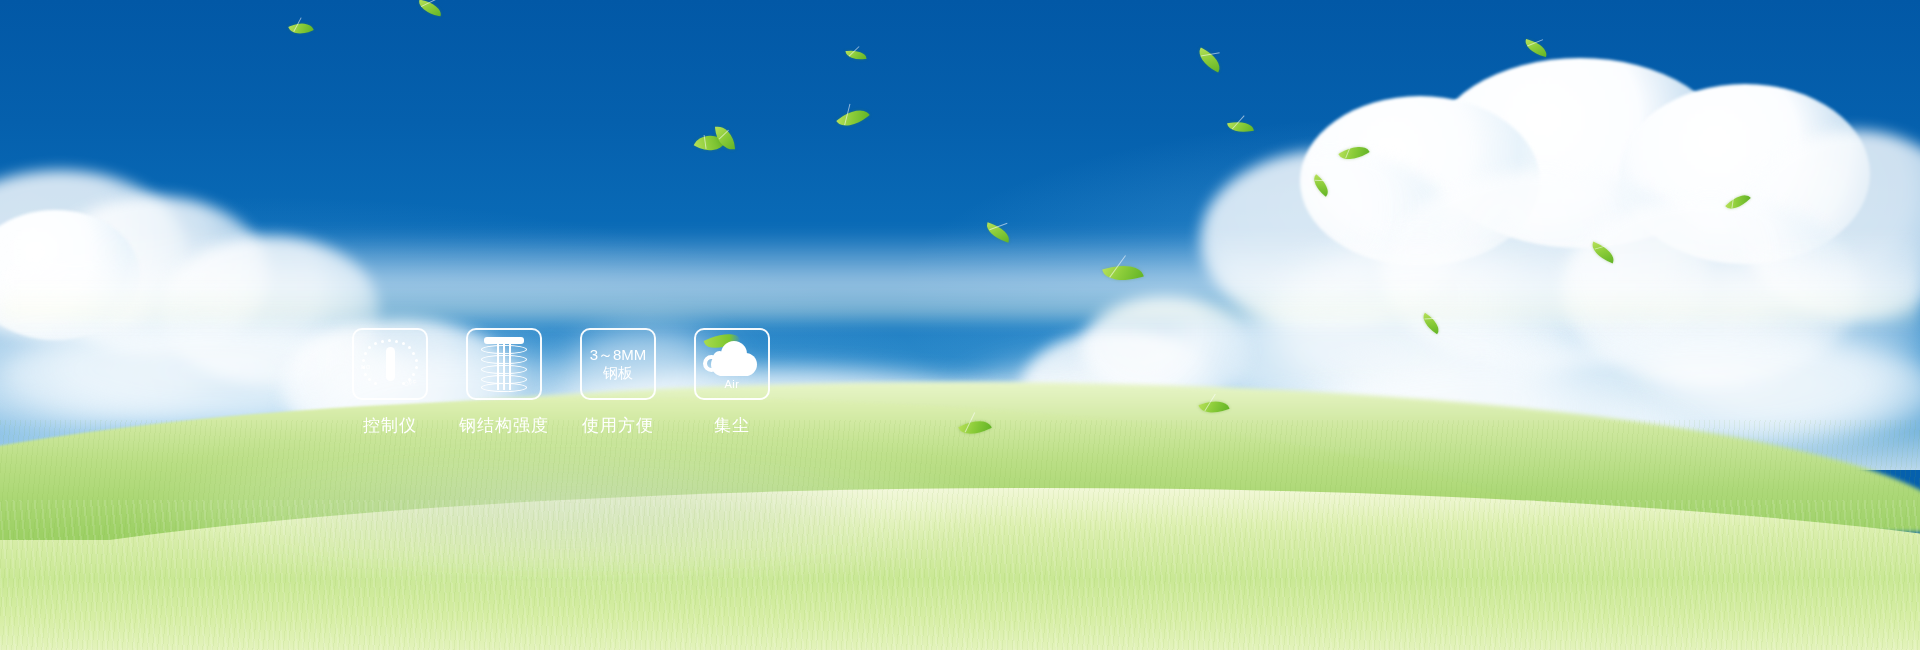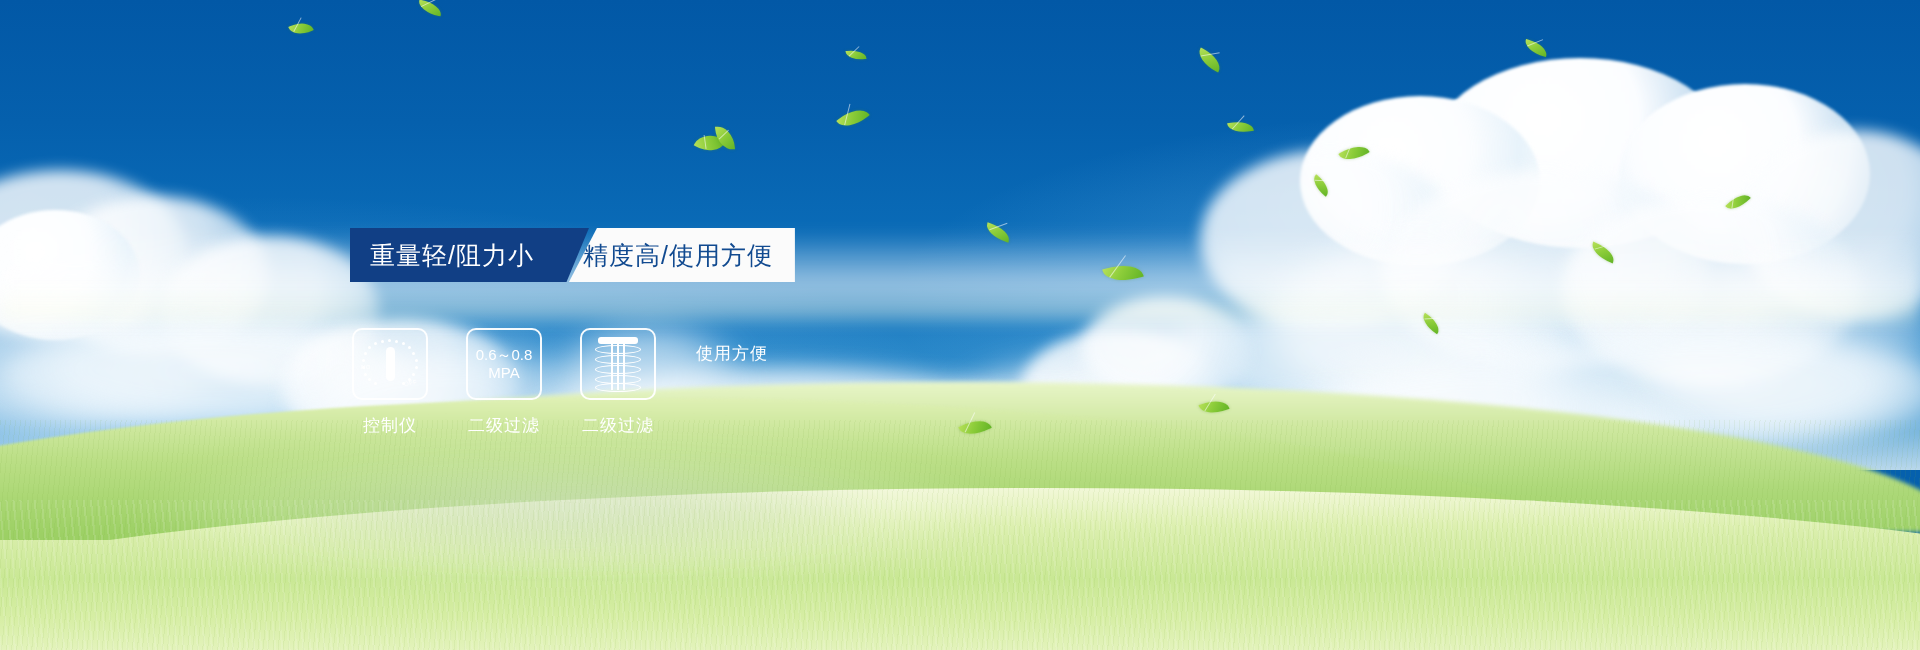--- a/index.html
+++ b/index.html
@@ -251,25 +251,20 @@
     <div class="leaf" style="left:1590px;top:246px;width:26px;height:13px;transform:rotate(22deg);"></div>
     <div class="leaf" style="left:846px;top:50px;width:20px;height:10px;transform:rotate(-6deg);"></div>
     <div class="leaf" style="left:960px;top:420px;width:30px;height:15px;transform:rotate(-26deg);"></div>
     <div class="leaf" style="left:700px;top:130px;width:20px;height:26px;transform:rotate(-60deg);"></div>
     <div class="leaf" style="left:716px;top:126px;width:18px;height:24px;transform:rotate(-5deg);"></div>
   </div>
 
   <div class="content">
 
 
-    <div class="badge-row">
-      <div class="badge-a">重量轻/阻力小</div>
-      <div class="badge-skew"></div>
-      <div class="badge-b">精度高/使用方便</div>
-    </div>
 
     <div class="features">
 
       <div class="feature">
         <div class="fbox">
           <div class="gauge">
             <div class="dot" style="left:26px;top:1px;"></div>
             <div class="dot" style="left:33px;top:1.6px;"></div>
             <div class="dot" style="left:40px;top:4px;"></div>
             <div class="dot" style="left:46px;top:8px;"></div>
@@ -289,45 +284,56 @@
             <div class="dot" style="left:6px;top:40px;"></div>
             <div class="dot" style="left:12px;top:44px;"></div>
             <div class="needle"></div>
             <div class="lbl no">NO</div>
             <div class="lbl off">OFF</div>
           </div>
         </div>
         <div class="fcap">控制仪</div>
       </div>
 
-      <div class="feature">
-        <div class="fbox">
-          <div class="ftxt">0.6～0.8</div>
-          <div class="ftxt">MPA</div>
-        </div>
-        <div class="fcap">二级过滤</div>
-      </div>
 
       <div class="feature">
         <div class="fbox">
           <div class="coil">
             <div class="cap"></div>
             <div class="stem s2"></div>
             <div class="stem"></div>
             <div class="stem s3"></div>
             <div class="ring" style="top:8px;"></div>
             <div class="ring" style="top:18px;"></div>
             <div class="ring" style="top:28px;"></div>
             <div class="ring" style="top:38px;"></div>
             <div class="ring" style="top:46px;"></div>
           </div>
         </div>
-        <div class="fcap">二级过滤</div>
+        <div class="fcap">钢结构强度</div>
       </div>
 
       <div class="feature">
+        <div class="fbox">
+          <div class="ftxt">3～8MM</div>
+          <div class="ftxt">钢板</div>
+        </div>
         <div class="fcap">使用方便</div>
       </div>
 
+      <div class="feature">
+        <div class="fbox">
+          <div class="airicon">
+            <div class="swoosh"></div>
+            <div class="cmain"></div>
+            <div class="cbump1"></div>
+            <div class="cbump2"></div>
+            <div class="cring"></div>
+            <div class="cring2"></div>
+            <div class="airtxt">Air</div>
+          </div>
+        </div>
+        <div class="fcap">集尘</div>
+      </div>
 
     </div>
   </div>
 </div>
 
 </body></html>

